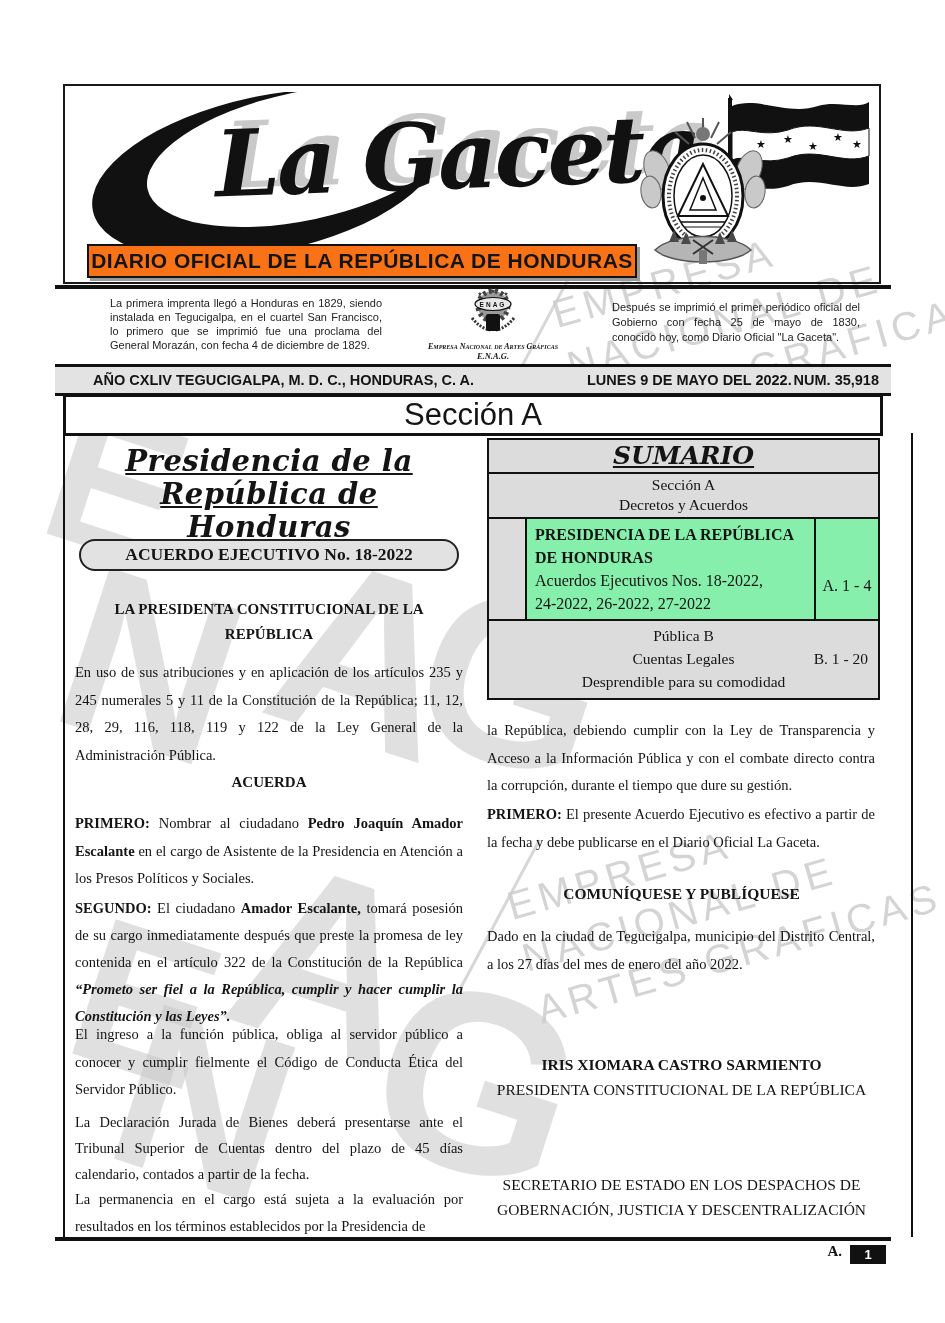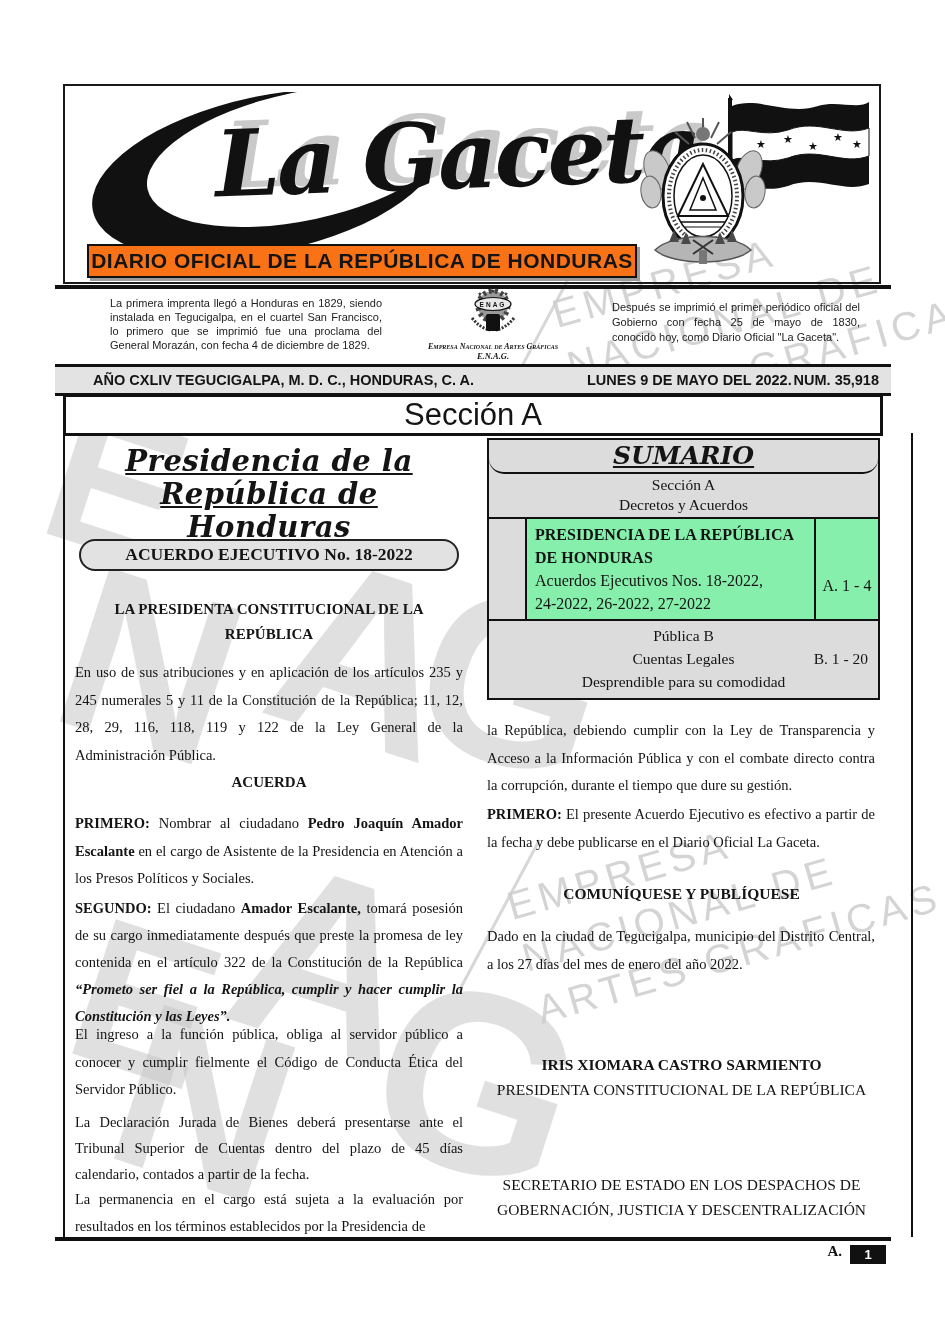--- a/index.html
+++ b/index.html
@@ -42,21 +42,21 @@
   .center{text-align:center;}
   .bold{font-weight:bold;}
   .heading-script{left:0;top:12px;width:388px;text-align:center;font-family:"DejaVu Serif",serif;
                   font-style:italic;font-weight:bold;font-size:29px;line-height:33px;letter-spacing:.5px;}
   .heading-script span{text-decoration:underline;}
   .pill{left:4px;top:106px;width:376px;height:28px;border:2px solid #222;border-radius:16px;
         background:#e2e2e2;text-align:center;font-weight:bold;font-size:17.5px;line-height:27px;}
   
   .sumario{position:absolute;left:422px;top:5px;width:389px;border:2px solid #111;background:#dcdcdc;}
   .sum-title{border-bottom:2px solid #111;text-align:center;height:32px;
-             font-family:"DejaVu Serif",serif;font-style:italic;font-weight:bold;font-size:25px;line-height:31px;border-radius:15px;}
+             font-family:"DejaVu Serif",serif;font-style:italic;font-weight:bold;font-size:25px;line-height:31px;}
   .sum-title span{text-decoration:underline;}
   .sum-secA{border-bottom:2px solid #111;text-align:center;font-size:15.5px;line-height:20px;padding:1px 0 2px;}
   .sum-row{display:flex;background:#86efac;border-bottom:2px solid #111;height:100px;}
   .sum-cell-l{width:36px;background:#dcdcdc;border-right:2px solid #111;}
   .sum-cell-m{flex:1;padding:4px 8px;font-size:16px;line-height:23px;}
   .sum-cell-r{width:62px;border-left:2px solid #111;font-size:16px;text-align:center;padding-top:58px;}
   .sum-secB{text-align:center;font-size:15.5px;line-height:23px;padding:3px 0 5px;position:relative;}
   .sum-secB .bpages{position:absolute;right:10px;top:26px;}
   
   .footer{left:63px;top:1243px;width:823px;text-align:right;font-size:15px;font-weight:bold;}

